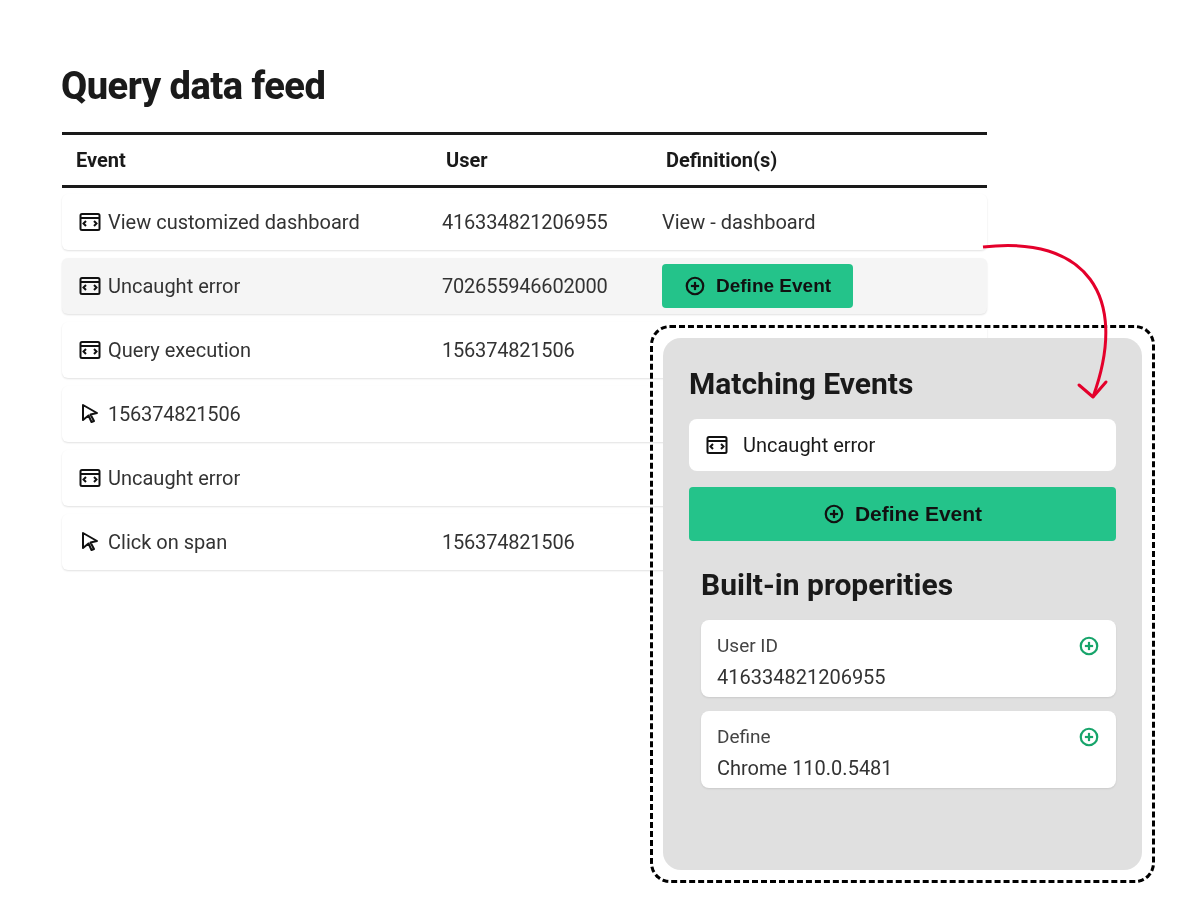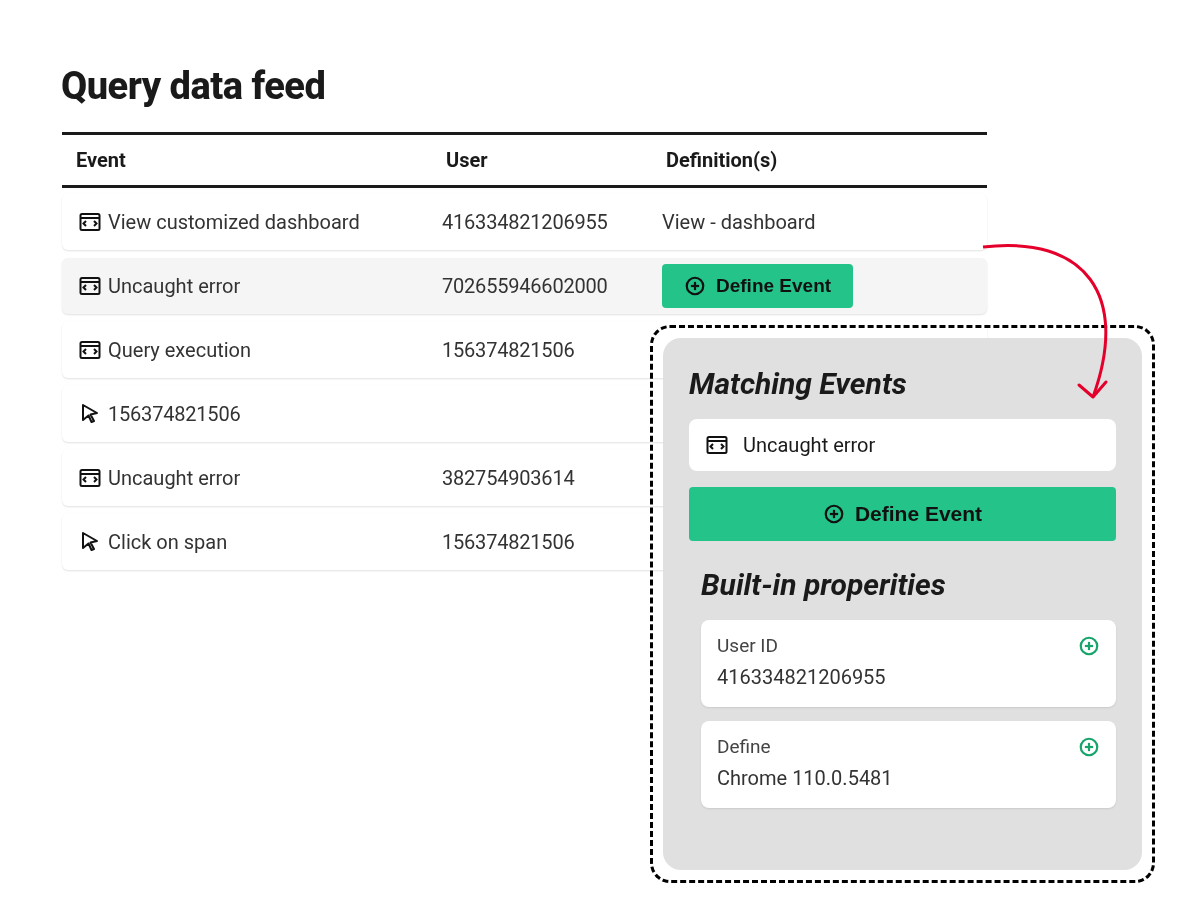--- a/index.html
+++ b/index.html
@@ -20,25 +20,25 @@
   .row .icon { width: 36px; display: flex; align-items: center; justify-content: center; }
   .row .c-event { width: 334px; }
   .row .c-user  { width: 220px; letter-spacing: -0.2px; }
   .row .c-def   { flex: 1; display: flex; align-items: flex-start; }
 
   .define-btn { display: inline-flex; align-items: center; gap: 10px; background: #24c38a; color: #111; font-weight: 600; font-size: 19px; border: none; border-radius: 4px; height: 44px; padding: 16px 22px; cursor: pointer; }
   .define-btn.wide { width: 100%; justify-content: center; height: 54px; font-size: 21px; }
 
   .panel-wrap { position: absolute; left: 650px; top: 325px; width: 505px; height: 558px; border: 3.5px dashed #000; border-radius: 20px; }
   .panel { position: absolute; inset: 10px; background: #e0e0e0; border-radius: 18px; padding: 28px 26px 22px 26px; }
-  .panel h2 { font-size: 30px; font-weight: 700; margin-bottom: 18px; font-style: italic; }
+  .panel h2 { font-size: 30px; font-weight: 700; margin-bottom: 18px; }
   .pill { display: flex; align-items: center; gap: 14px; background: #fff; border-radius: 8px; height: 52px; padding: 0 16px; font-size: 20px; margin-bottom: 16px; }
   .panel .section2 { margin-top: 26px; margin-left: 12px; }
 
-  .prop-card { background: #fff; border-radius: 8px; padding: 14px 16px 18px 16px; margin-bottom: 14px; box-shadow: 0 1px 2px rgba(0,0,0,.10); }
+  .prop-card { background: #fff; border-radius: 8px; padding: 14px 16px 8px 16px; margin-bottom: 14px; box-shadow: 0 1px 2px rgba(0,0,0,.10); }
   .prop-head { display: flex; align-items: center; justify-content: space-between; font-size: 19px; color: #444; margin-bottom: 8px; }
   .prop-val { font-size: 20px; color: #333; }
 
   svg { display: block; }
   .arrow { position: absolute; left: 975px; top: 235px; pointer-events: none; }
 </style>
 </head>
 <body>
 
 <div class="canvas">
@@ -116,21 +116,20 @@
         <div class="row">
           <span class="icon">
             <svg width="24" height="24" viewBox="0 0 24 24" fill="none" stroke="#111" stroke-width="2">
               <rect x="2.5" y="4" width="19" height="16" rx="1.5"></rect>
               <line x1="2.5" y1="8" x2="21.5" y2="8"></line>
               <polyline points="8 11 5.5 13.5 8 16"></polyline>
               <polyline points="16 11 18.5 13.5 16 16"></polyline>
             </svg>
           </span>
           <span class="c-event">Uncaught error</span>
-          <span class="c-user">382754903614</span>
           <span class="c-def"></span>
         </div>
         <div class="row">
           <span class="icon">
             <svg width="24" height="24" viewBox="0 0 24 24" fill="none" stroke="#111" stroke-width="2" stroke-linejoin="round">
               <path d="M5 3 L19 11 L12.5 12.5 L16 19 L13.5 20 L10.5 13.5 L5 18 Z"></path>
             </svg>
           </span>
           <span class="c-event">Click on span</span>
           <span class="c-user">156374821506</span>

